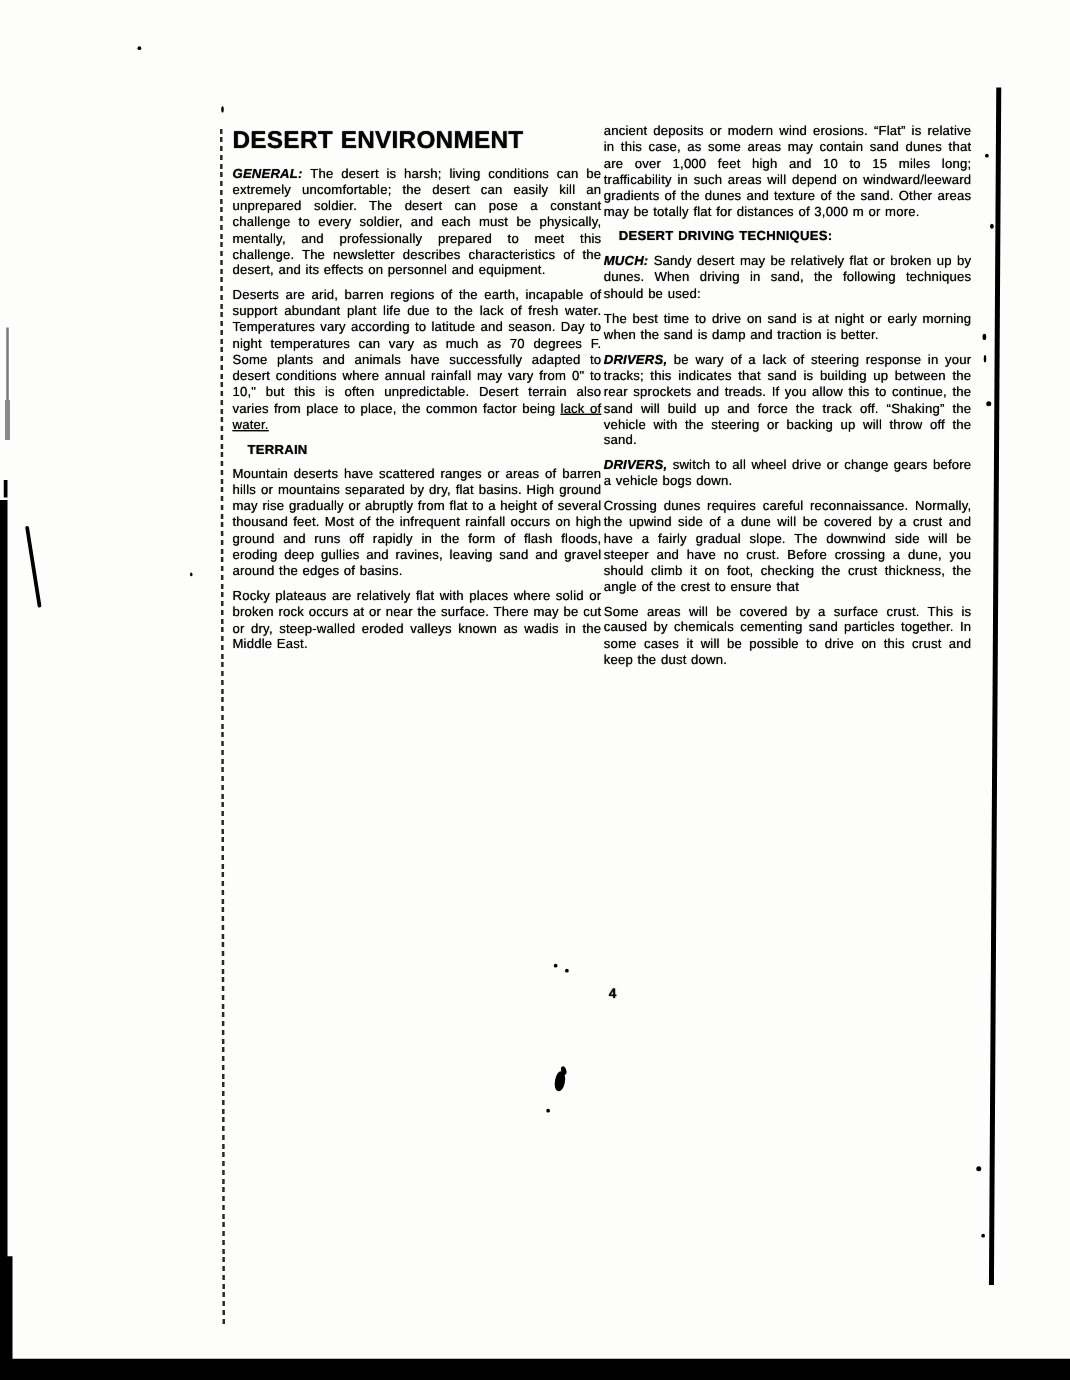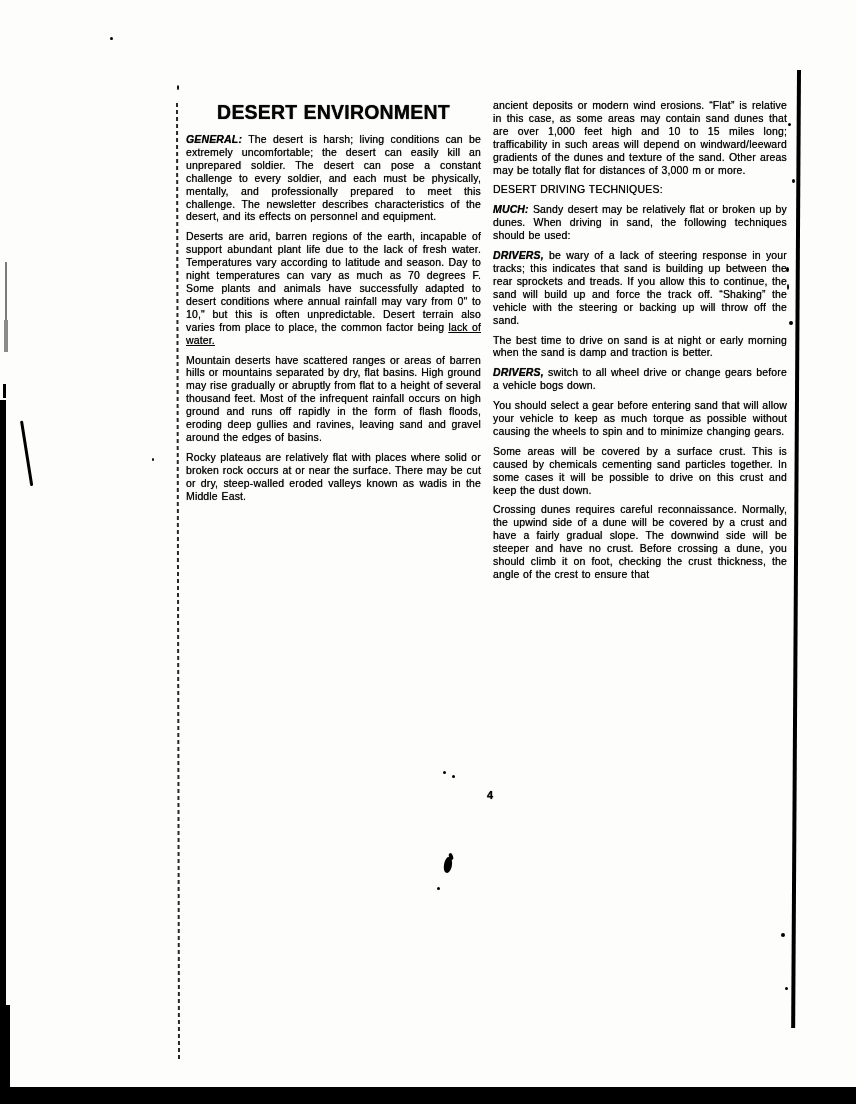--- a/index.html
+++ b/index.html
@@ -8,25 +8,25 @@
     font-family:"Liberation Sans",sans-serif;color:#060606;overflow:hidden;
   }
   
   .col{
     position:absolute;text-align:justify;
     font-size:10.5px;line-height:12.9px;letter-spacing:.15px;word-spacing:.6px;
     text-shadow:0 0 .7px rgba(0,0,0,.85);
     filter:blur(.18px);
   }
   .col p{margin:0 0 7px;}
-  .col .heading{font-weight:normal;margin:1px 0 7px;letter-spacing:.2px;}
+  .col .heading{font-weight:bold;margin:1px 12px 7px;letter-spacing:.2px;}
   .col .lead{font-weight:bold;font-style:italic;}
   .col .italic{font-style:italic;}
   .title{
-    font-weight:bold;font-size:19.5px;line-height:22px;text-align:center;
+    font-weight:bold;font-size:19.5px;line-height:22px;text-align:left;
     letter-spacing:.2px;margin:0 0 10px 0;text-shadow:0 0 .9px #000;
   }
   
   .margin-line{
     position:absolute;left:176px;top:103px;width:2px;height:957px;
     background:repeating-linear-gradient(to bottom,#111 0 4px,transparent 4px 7px);
     transform:rotate(-.12deg);transform-origin:top left;opacity:.9;
   }
   .right-line{
     position:absolute;left:797px;top:70px;width:4px;height:958px;background:#000;
@@ -49,21 +49,21 @@
   }
   .ink-blob-tail{
     position:absolute;left:449px;top:853px;width:4px;height:7px;background:#000;
     border-radius:50%;transform:rotate(-18deg);
   }
   .page-number{
     position:absolute;left:487px;top:789px;font-size:11px;font-weight:bold;
     text-shadow:0 0 1px #000;
   }
   .col-left{left:186px;top:101px;width:295px;}
-  .col-right{left:493px;top:99px;width:294px;}
+  .col-right{left:483px;top:99px;width:294px;}
 </style>
 </head>
 <body>
 
 <div class="page">
 
   <div class="margin-line"></div>
   <div class="right-line"></div>
   <div class="left-edge-a"></div>
   <div class="left-edge-b"></div>
@@ -86,31 +86,31 @@
   <div class="speck" style="left:786px;top:267px;width:3px;height:5px"></div>
   <div class="speck" style="left:787px;top:284px;width:2px;height:6px"></div>
   <div class="speck" style="left:789px;top:321px;width:4px;height:4px"></div>
   <div class="speck" style="left:781px;top:933px;width:4px;height:4px"></div>
   <div class="speck" style="left:785px;top:987px;width:3px;height:3px"></div>
 
   <div class="col col-left">
     <div class="title">DESERT ENVIRONMENT</div>
   <p class="para"><span class="lead">GENERAL: </span>The desert is harsh; living conditions can be extremely uncomfortable; the desert can easily kill an unprepared soldier. The desert can pose a constant challenge to every soldier, and each must be physically, mentally, and professionally prepared to meet this challenge. The newsletter describes characteristics of the desert, and its effects on personnel and equipment.</p>
       <p class="para">Deserts are arid, barren regions of the earth, incapable of support abundant plant life due to the lack of fresh water. Temperatures vary according to latitude and season. Day to night temperatures can vary as much as 70 degrees F. Some plants and animals have successfully adapted to desert conditions where annual rainfall may vary from 0" to 10," but this is often unpredictable. Desert terrain also varies from place to place, the common factor being <u>lack of water.</u></p>
+      <div class="heading">TERRAIN</div>
       <p class="para">Mountain deserts have scattered ranges or areas of barren hills or mountains separated by dry, flat basins. High ground may rise gradually or abruptly from flat to a height of several thousand feet. Most of the infrequent rainfall occurs on high ground and runs off rapidly in the form of flash floods, eroding deep gullies and ravines, leaving sand and gravel around the edges of basins.</p>
       <p class="para">Rocky plateaus are relatively flat with places where solid or broken rock occurs at or near the surface. There may be cut or dry, steep-walled eroded valleys known as wadis in the Middle East.</p>
     </div>
 
   <div class="col col-right">
       <p class="para">ancient deposits or modern wind erosions. “Flat” is relative in this case, as some areas may contain sand dunes that are over 1,000 feet high and 10 to 15 miles long; trafficability in such areas will depend on windward/leeward gradients of the dunes and texture of the sand. Other areas may be totally flat for distances of 3,000 m or more.</p>
       <div class="heading">DESERT DRIVING TECHNIQUES:</div>
       <p class="para"><span class="lead">MUCH: </span>Sandy desert may be relatively flat or broken up by dunes. When driving in sand, the following techniques should be used:</p>
+      <p class="para">The best time to drive on sand is at night or early morning when the sand is damp and traction is better.</p>
       <p class="para"><span class="lead">DRIVERS, </span>be wary of a lack of steering response in your tracks; this indicates that sand is building up between the rear sprockets and treads. If you allow this to continue, the sand will build up and force the track off. “Shaking” the vehicle with the steering or backing up will throw off the sand.</p>
-      <p class="para">The best time to drive on sand is at night or early morning when the sand is damp and traction is better.</p>
       <p class="para"><span class="lead">DRIVERS, </span>switch to all wheel drive or change gears before a vehicle bogs down.</p>
-      <p class="para">You should select a gear before entering sand that will allow your vehicle to keep as much torque as possible without causing the wheels to spin and to minimize changing gears.</p>
+      <p class="para">Crossing dunes requires careful reconnaissance. Normally, the upwind side of a dune will be covered by a crust and have a fairly gradual slope. The downwind side will be steeper and have no crust. Before crossing a dune, you should climb it on foot, checking the crust thickness, the angle of the crest to ensure that</p>
       <p class="para">Some areas will be covered by a surface crust. This is caused by chemicals cementing sand particles together. In some cases it will be possible to drive on this crust and keep the dust down.</p>
-      <p class="para">Crossing dunes requires careful reconnaissance. Normally, the upwind side of a dune will be covered by a crust and have a fairly gradual slope. The downwind side will be steeper and have no crust. Before crossing a dune, you should climb it on foot, checking the crust thickness, the angle of the crest to ensure that</p>
     </div>
 
   <div class="page-number">4</div>
 
 </div>
 
 </body></html>

